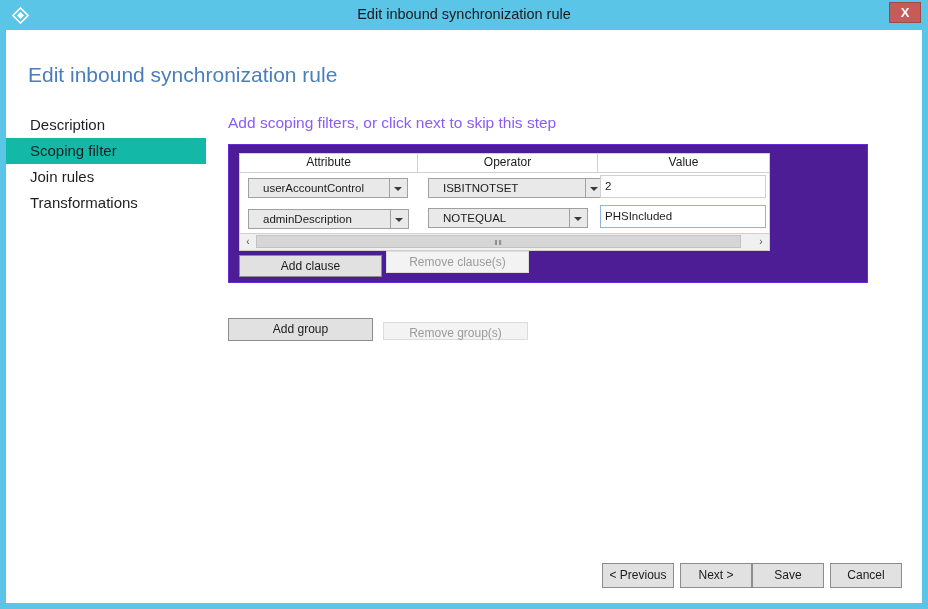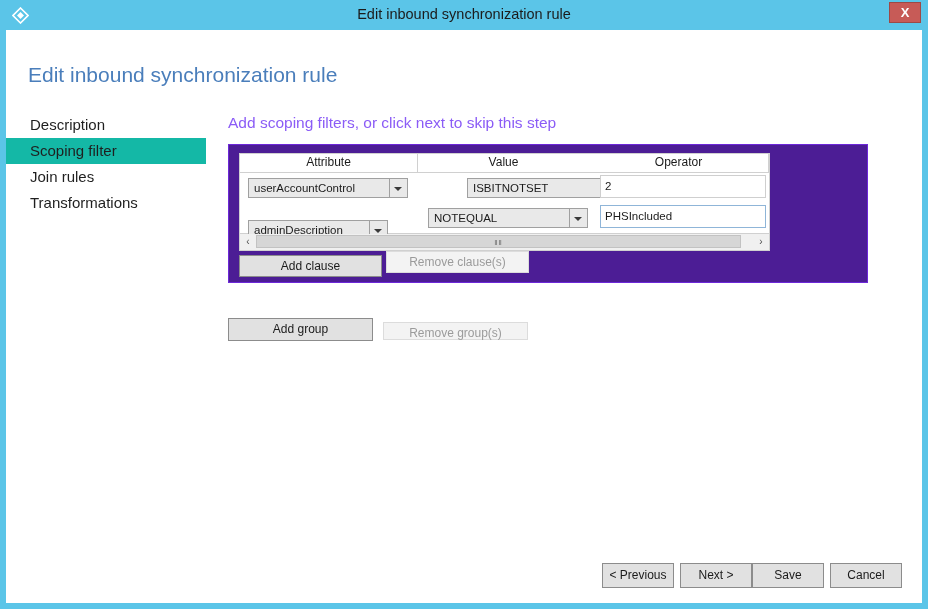--- a/index.html
+++ b/index.html
@@ -172,21 +172,21 @@
     background: #e9e9e9;
     box-sizing: border-box;
     display: flex;
     cursor: pointer;
   }
   .combo .combo-text {
     flex: 1;
     font-size: 11.5px;
     color: #1b1b1b;
     line-height: 18px;
-    padding-left: 5px;
+    padding-left: 14px;
     overflow: hidden;
     white-space: nowrap;
     font-family: "Liberation Sans", sans-serif;
   }
   .combo .combo-arrow {
     width: 17px;
     border-left: 1px solid #a0a0a0;
     background: #e9e9e9;
     position: relative;
   }
@@ -338,40 +338,40 @@
     <div id="content">
 
       <div id="section-heading">Add scoping filters, or click next to skip this step</div>
 
       <div id="group-panel">
 
         <div id="clause-grid">
 
           <div id="grid-header">
             <div class="col-head attribute">Attribute</div>
+            <div class="col-head operator">Operator</div>
             <div class="col-head value">Value</div>
-            <div class="col-head operator">Operator</div>
           </div>
 
           <div id="grid-body">
 
             <div class="grid-row">
               <div class="combo" style="left:8px; top:5px; width:160px;">
                 <span class="combo-text">userAccountControl</span>
                 <span class="combo-arrow"></span>
               </div>
-              <div class="combo" style="left:188px; top:5px; width:176px;margin-left:39px;">
+              <div class="combo" style="left:188px; top:5px; width:176px;">
                 <span class="combo-text">ISBITNOTSET</span>
                 <span class="combo-arrow"></span>
               </div>
               <div class="valuebox" style="left:360px; top:2px; width:166px;">2</div>
             </div>
 
             <div class="grid-row">
-              <div class="combo" style="left:8px; top:17px; width:140px;">
+              <div class="combo" style="left:8px; top:6px; width:161px;">
                 <span class="combo-text">adminDescription</span>
                 <span class="combo-arrow"></span>
               </div>
               <div class="combo" style="left:188px; top:5px; width:160px;">
                 <span class="combo-text">NOTEQUAL</span>
                 <span class="combo-arrow"></span>
               </div>
               <div class="valuebox focused" style="left:360px; top:2px; width:166px;">PHSIncluded</div>
             </div>
 

